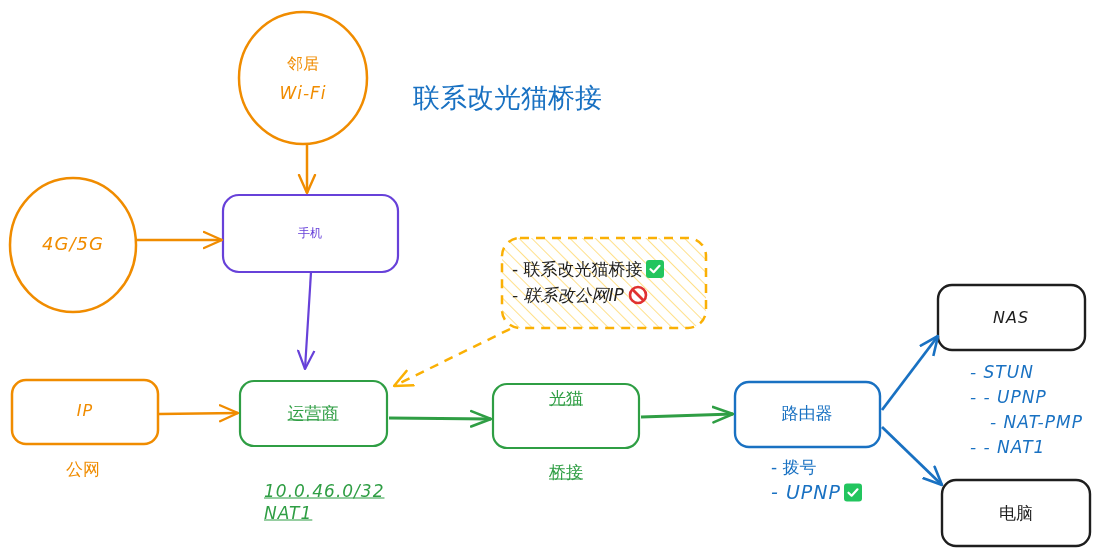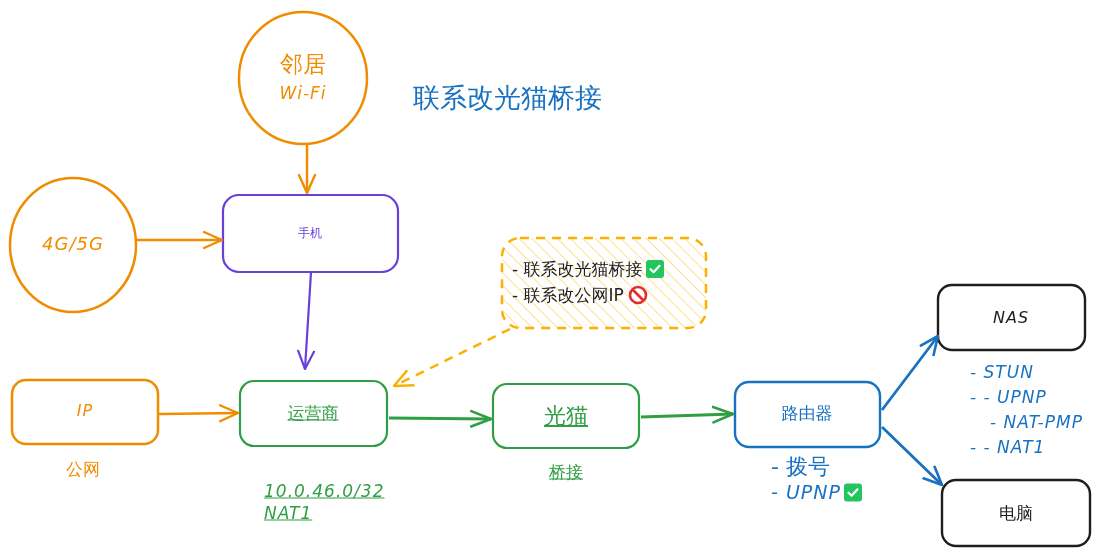--- a/index.html
+++ b/index.html
@@ -63,50 +63,50 @@
   <line x1="159" y1="414" x2="238" y2="413" stroke="#f08c00" stroke-width="2.5" marker-end="url(#ah-orange)"></line>
   <line x1="510" y1="329" x2="394" y2="386" stroke="#fab005" stroke-width="2.5" stroke-dasharray="9 7" marker-end="url(#ah-yellow)"></line>
   <line x1="389" y1="418" x2="491" y2="419" stroke="#2f9e44" stroke-width="3" marker-end="url(#ah-green)"></line>
   <line x1="641" y1="417" x2="733" y2="414" stroke="#2f9e44" stroke-width="3" marker-end="url(#ah-green)"></line>
   <line x1="882" y1="410" x2="938" y2="336" stroke="#1971c2" stroke-width="2.8" marker-end="url(#ah-blue)"></line>
   <line x1="882" y1="427" x2="942" y2="485" stroke="#1971c2" stroke-width="2.8" marker-end="url(#ah-blue)"></line>
 </svg>
 
 <div class="t title">联系改光猫桥接</div>
 
-<div class="t c orange" style="left:303px; top:64px; font-size:23px;">邻居</div>
+<div class="t c orange" style="left:303px; top:64px; font-size:16px;">邻居</div>
 <div class="t c orange hand" style="left:303px; top:93px; font-size:17px;font-style:italic;">Wi-Fi</div>
 
 <div class="t c orange hand" style="left:73px; top:244px; font-size:18px;">4G/5G</div>
 
 <div class="t c purple" style="left:310px; top:233px; font-size:12px;">手机</div>
 
 <div class="t c orange hand" style="left:85px; top:411px; font-size:16px;">IP</div>
 <div class="t c orange" style="left:83px; top:469px; font-size:17px;">公网</div>
 
 <div class="t c green" style="left:313px; top:413px; font-size:17px;">运营商</div>
 <div class="t l green hand" style="left:264px; top:467px; font-size:17px;margin-top:46px;">NAT1</div>
 <div class="t l green hand" style="left:264px; top:491px; font-size:17px;">10.0.46.0/32</div>
 
-<div class="t c green" style="left:566px; top:416px; font-size:22px;">光猫</div>
+<div class="t c green" style="left:566px; top:398px; font-size:17px;">光猫</div>
 <div class="t c green" style="left:566px; top:472px; font-size:17px;">桥接</div>
 
 <div class="t c blue" style="left:807px; top:413px; font-size:17px;">路由器</div>
-<div class="t l blue" style="left:771px; top:467px; font-size:22px;">- 拨号</div>
+<div class="t l blue" style="left:771px; top:467px; font-size:17px;">- 拨号</div>
 <div class="t l blue hand" style="left:771px; top:492px; font-size:19px;"><span>- UPNP</span><span class="icon-check"><svg width="14" height="14" viewBox="0 0 14 14">
         <path d="M2.5,7.2 L5.6,10.2 L11.5,3.8" fill="none" stroke="#ffffff" stroke-width="2.2" stroke-linecap="round" stroke-linejoin="round"></path>
       </svg></span></div>
 
 <div class="t c black hand" style="left:1011px; top:318px; font-size:16px;">NAS</div>
 <div class="t l blue hand" style="left:970px; top:372px; font-size:17px;text-align:center;">- STUN</div>
 <div class="t l blue hand" style="left:970px; top:397px; font-size:17px;">- - UPNP</div>
 <div class="t l blue hand" style="left:990px; top:422px; font-size:17px;">- NAT-PMP</div>
 <div class="t l blue hand" style="left:970px; top:447px; font-size:17px;">- - NAT1</div>
 
 <div class="t c black" style="left:1016px; top:513px; font-size:17px;">电脑</div>
 
 <div class="t l black" style="left:512px; top:269px; font-size:17px;"><span>- 联系改光猫桥接</span><span class="icon-check"><svg width="14" height="14" viewBox="0 0 14 14">
         <path d="M2.5,7.2 L5.6,10.2 L11.5,3.8" fill="none" stroke="#ffffff" stroke-width="2.2" stroke-linecap="round" stroke-linejoin="round"></path>
       </svg></span></div>
-<div class="t l black" style="left:512px; top:295px; font-size:17px;"><span>- 联系改公网IP</span><span class="icon-ban"><svg width="20" height="20" viewBox="0 0 20 20">
+<div class="t l black" style="left:512px; top:295px; font-size:17px;font-style:italic;"><span>- 联系改公网IP</span><span class="icon-ban"><svg width="20" height="20" viewBox="0 0 20 20">
         <circle cx="10" cy="10" r="8" fill="none" stroke="#e03131" stroke-width="2.6"></circle>
         <line x1="4.5" y1="4.5" x2="15.5" y2="15.5" stroke="#e03131" stroke-width="2.6"></line>
       </svg></span></div>
 
 </body></html>

